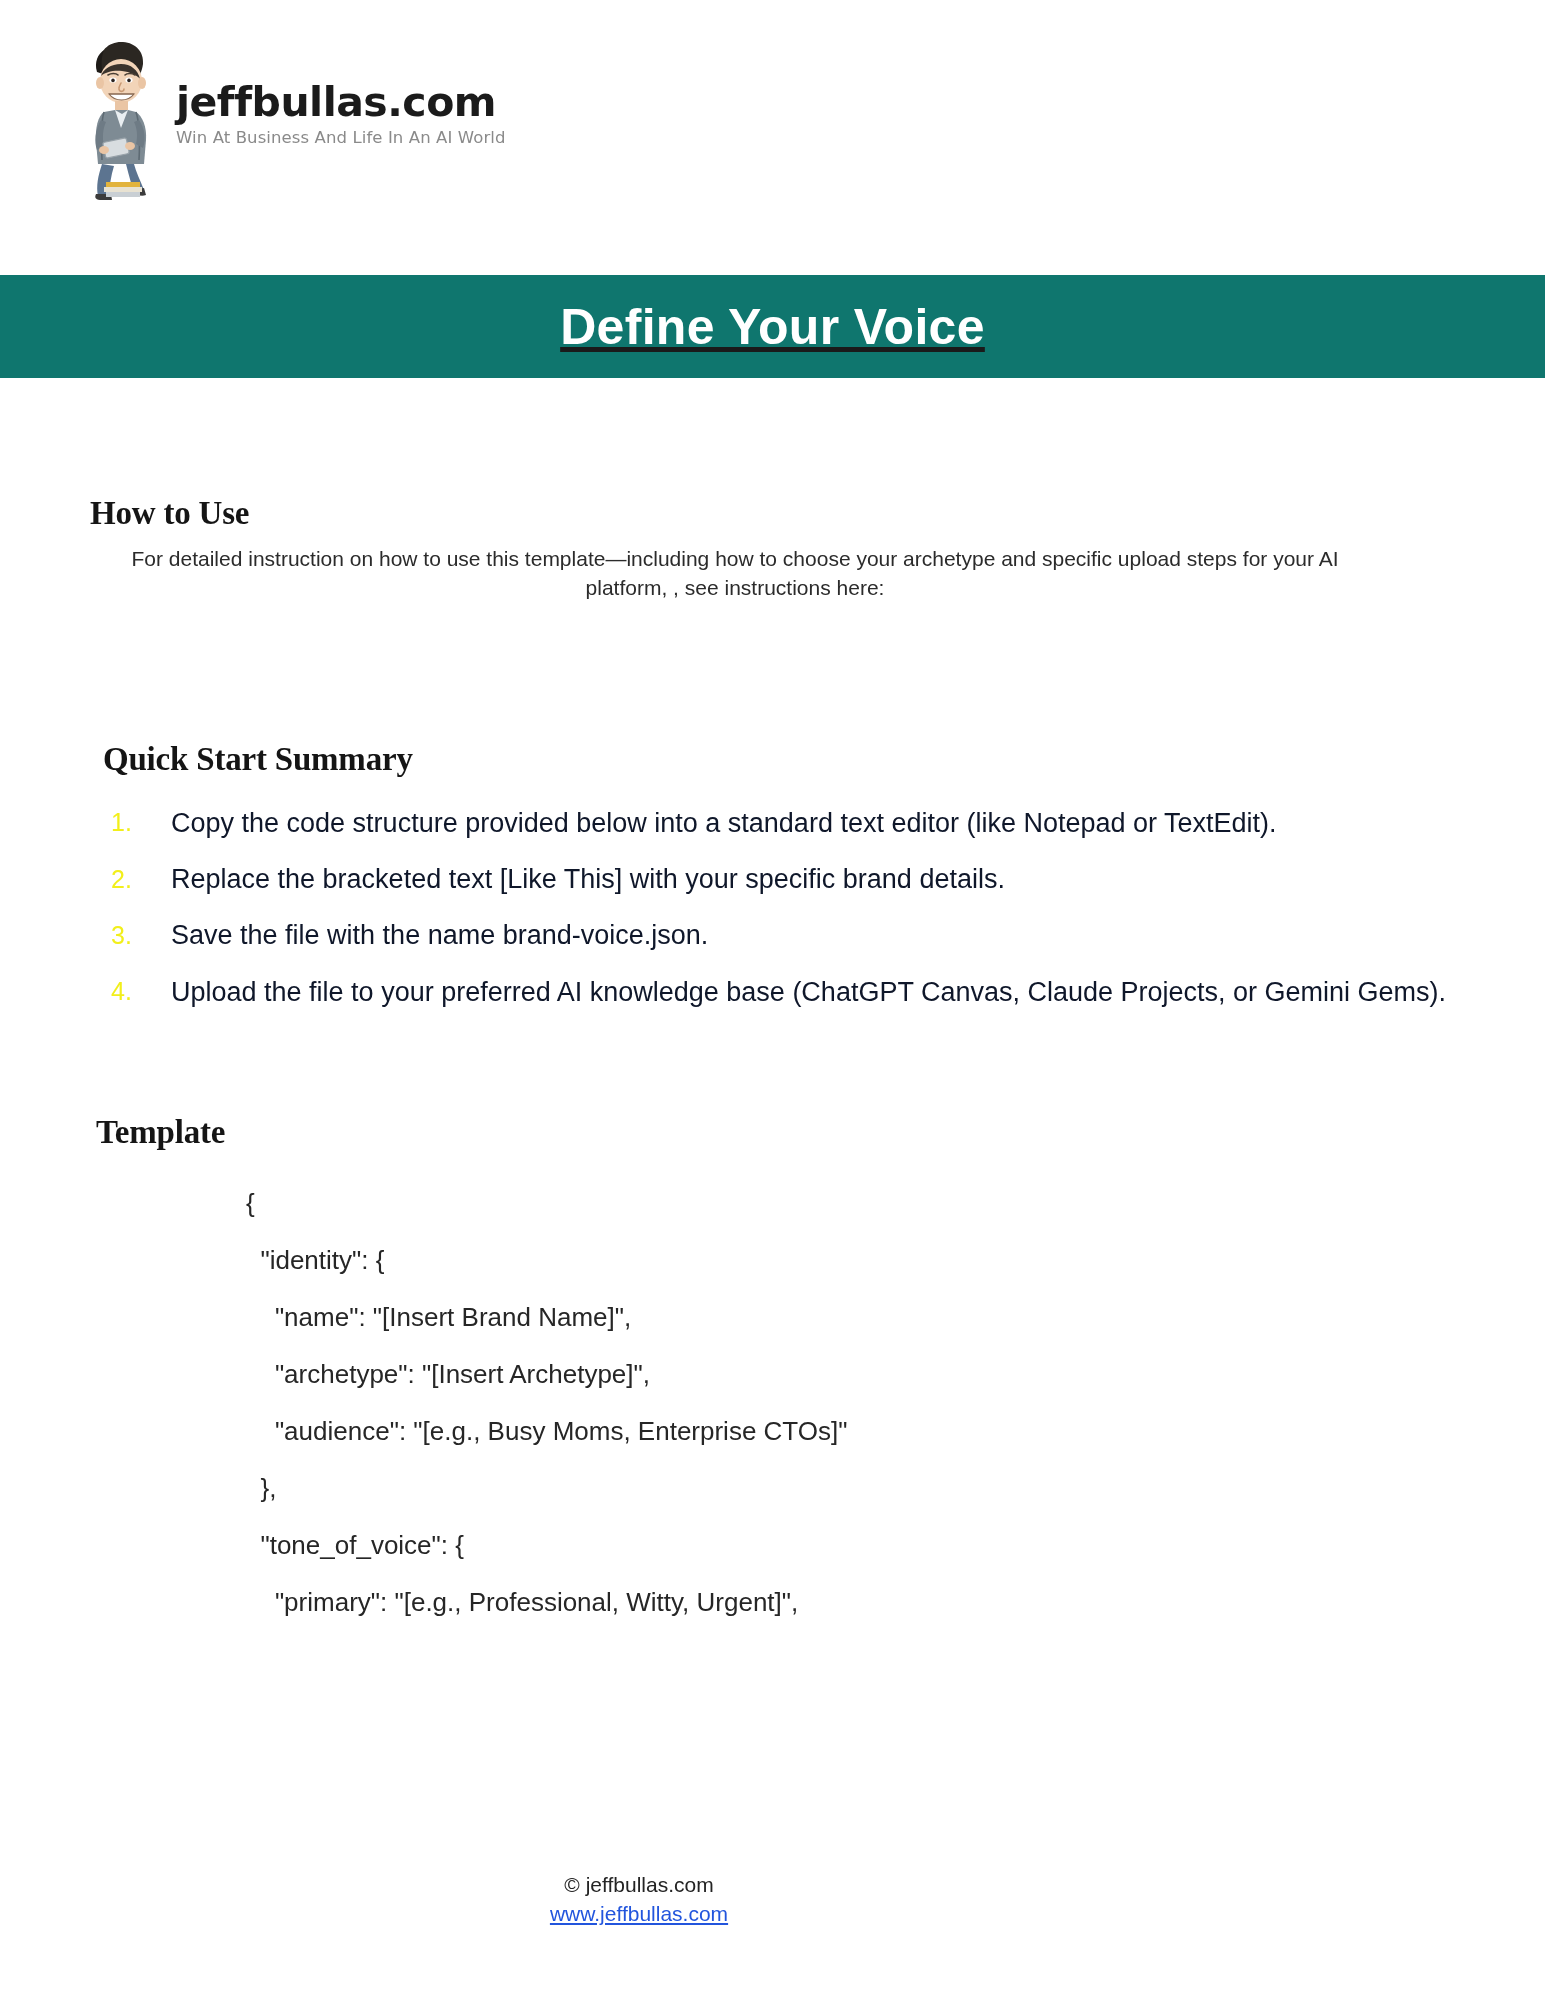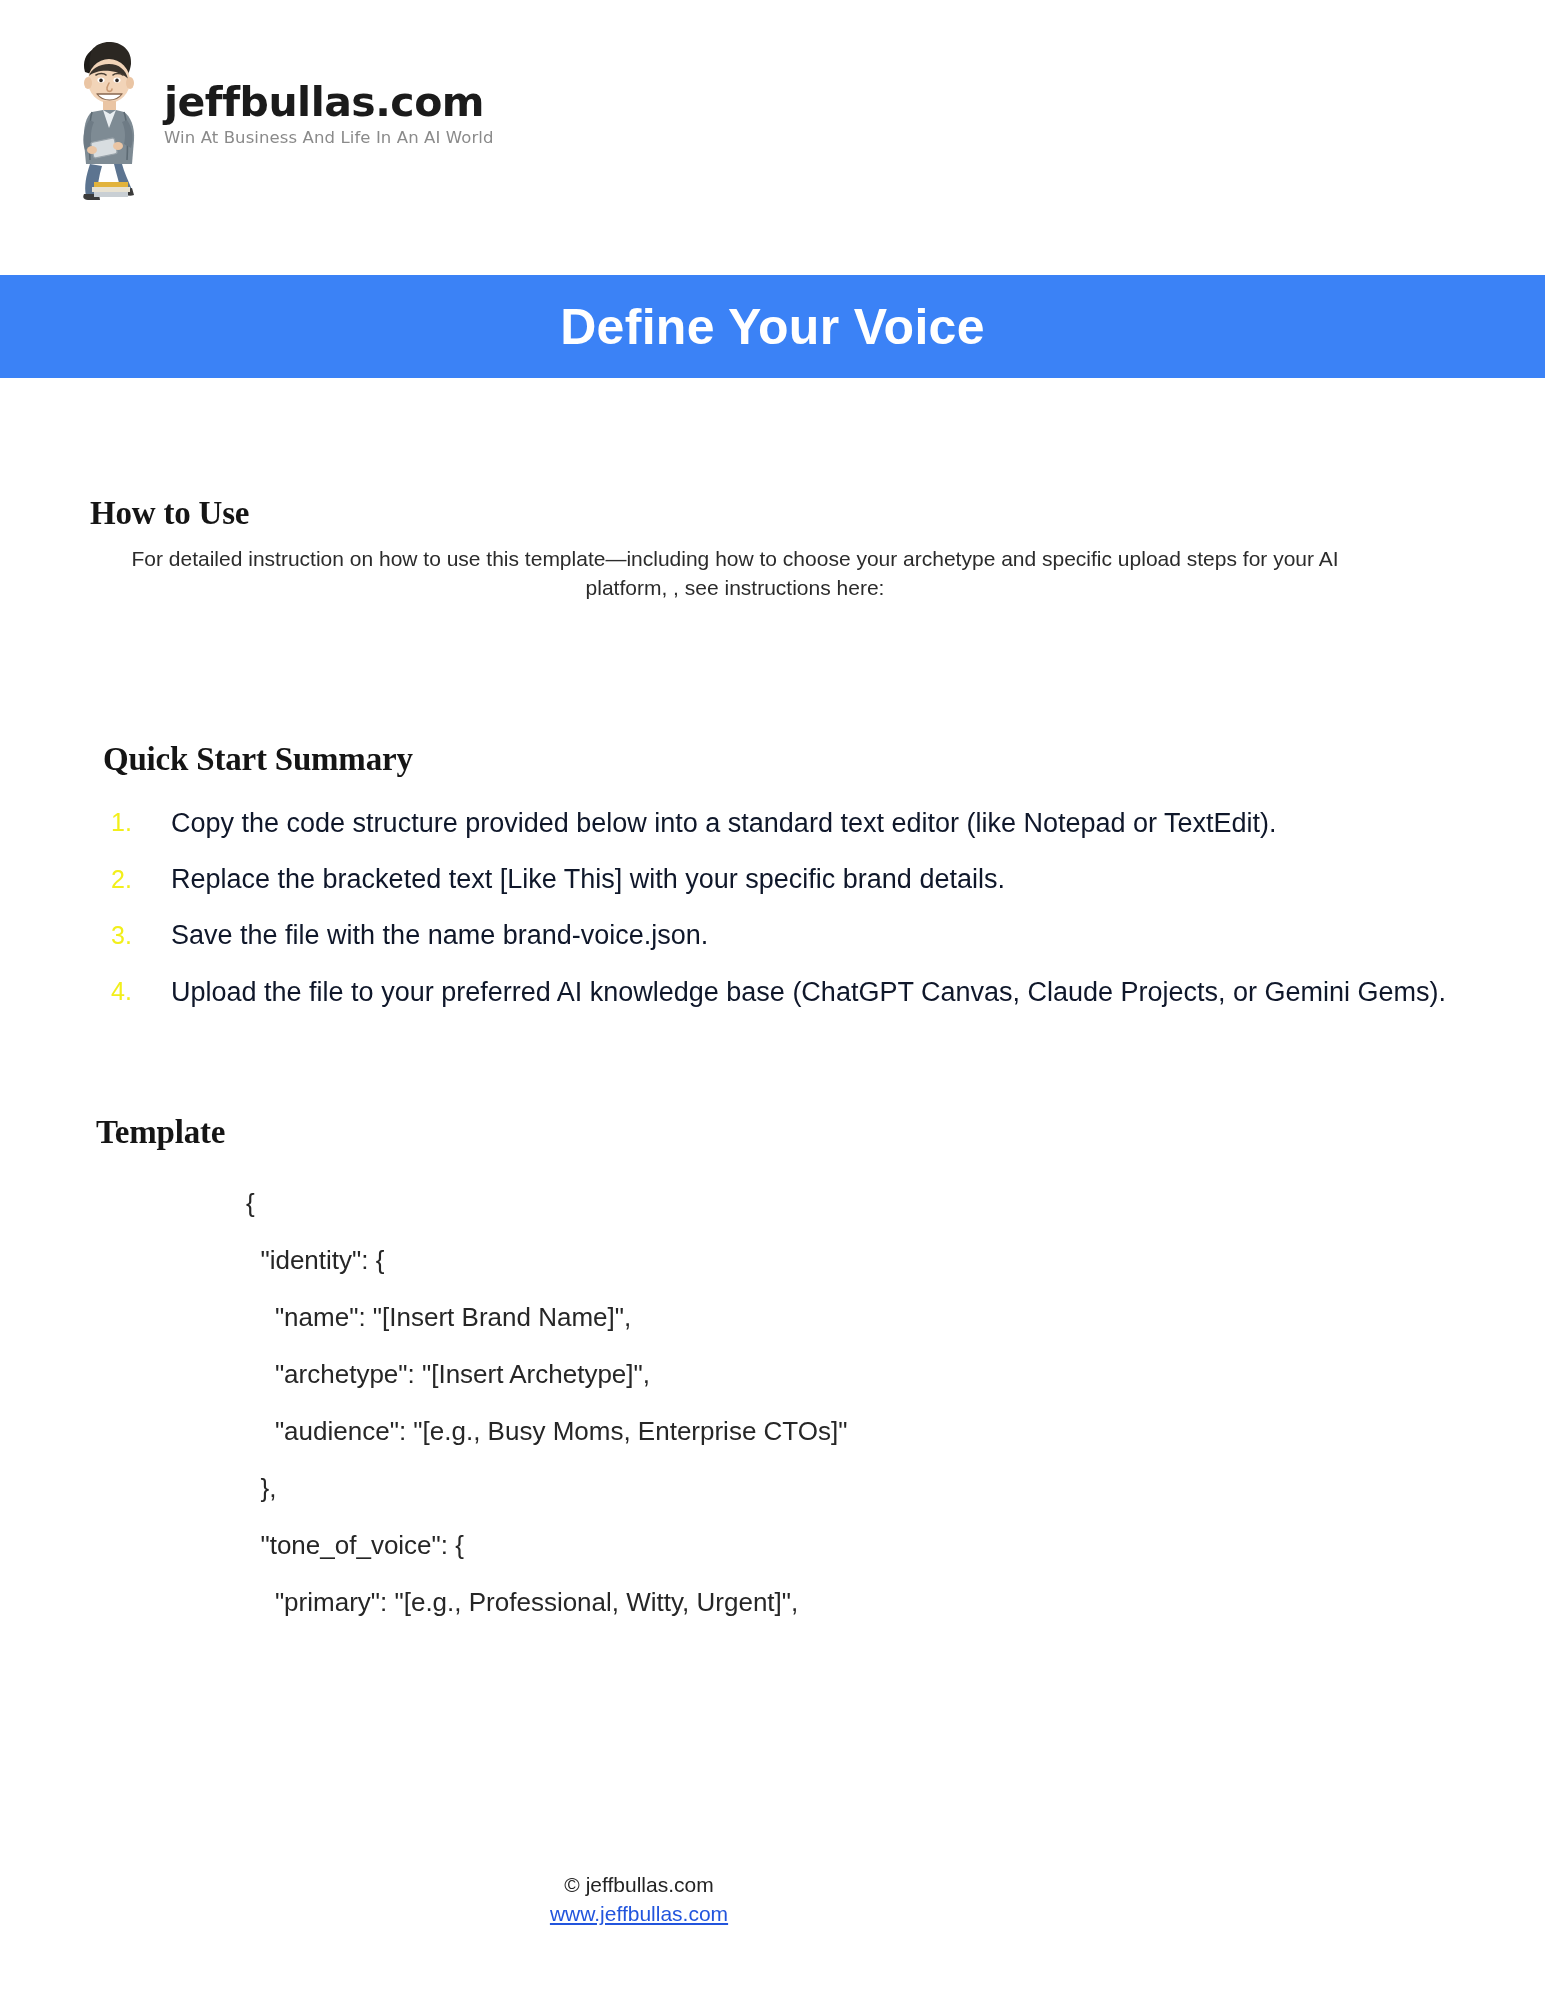--- a/index.html
+++ b/index.html
@@ -20,21 +20,21 @@
   
   .page-header {
     position: absolute;
     left: 0; top: 0;
     width: 1545px;
     height: 275px;
     background: #ffffff;
   }
   .logo-block {
     position: absolute;
-    left: 72px;
+    left: 84px;
     top: 36px;
     display: flex;
     align-items: flex-start;
   }
   .logo-figure {
     width: 78px;
     height: 165px;
     position: relative;
     flex: 0 0 auto;
   }
@@ -245,21 +245,21 @@
         <rect x="22" y="156" width="34" height="5" fill="#c9cfd4"></rect>
       </svg>
     </div>
     <div class="logo-wordmark">
       <div class="logo-title">jeffbullas.com</div>
       <div class="logo-tagline">Win At Business And Life In An AI World</div>
     </div>
   </div>
 </div>
 
-<div class="title-banner" id="title-banner" style="background: #3b82f6;">
+<div class="title-banner" id="title-banner" style="background: #0f766e; text-decoration: underline;">
   <h1 class="banner-title" style="color: rgb(255, 255, 255);">Define Your Voice</h1>
 </div>
 
 <div class="doc-body">
 
   <section class="how-to-use-section">
     <h2 class="section-heading">How to Use</h2>
     <p class="body-paragraph">For detailed instruction on how to use this template—including how to choose your archetype and specific upload steps for your AI platform, , see instructions here:</p>
   </section>
 

